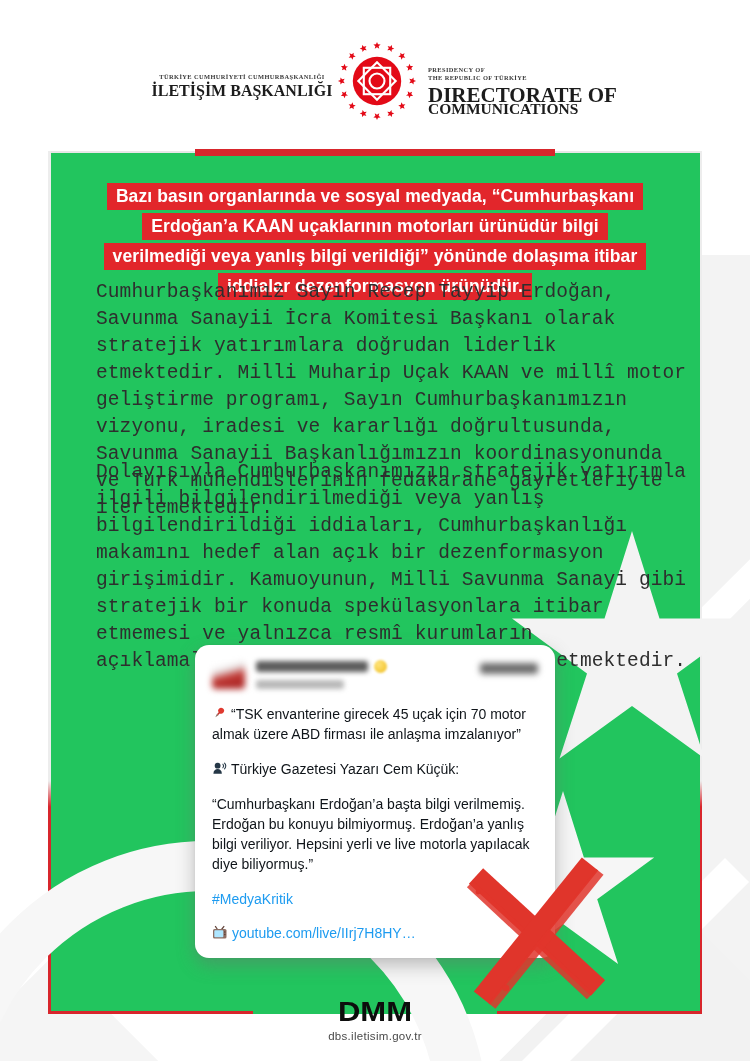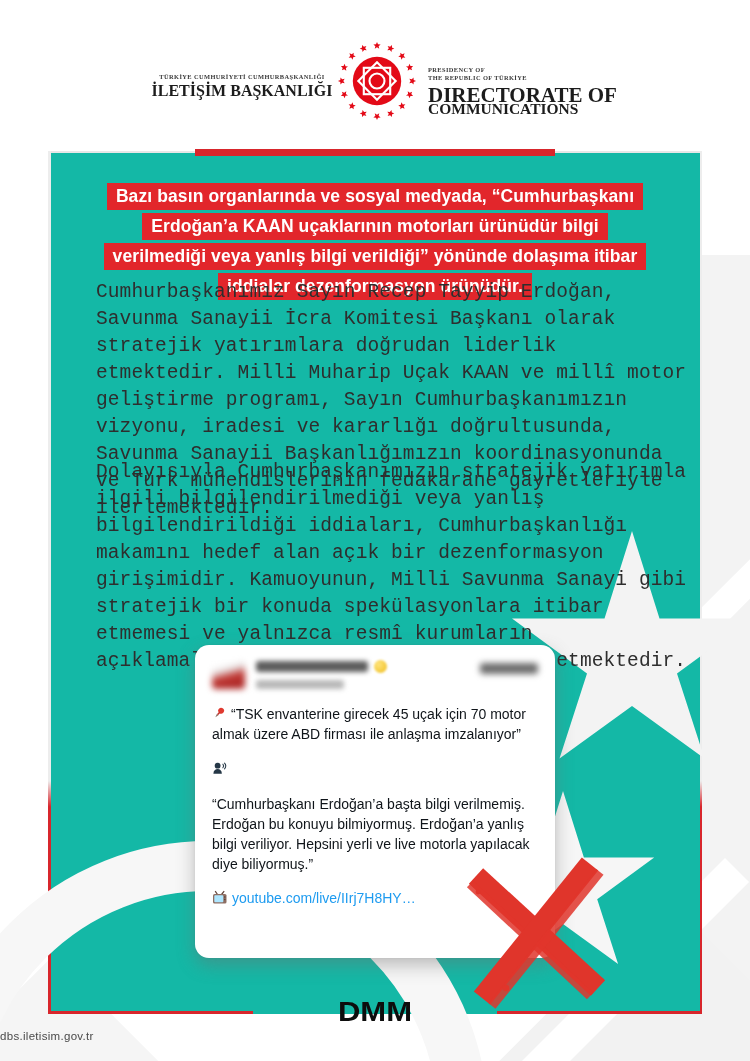--- a/index.html
+++ b/index.html
@@ -20,21 +20,21 @@
     clip-path:polygon(50% 0%,61% 35%,98% 35%,68% 57%,79% 91%,50% 70%,21% 91%,32% 57%,2% 35%,39% 35%);
   }
 
   
   .hdr-small{font-family:"Liberation Serif",serif;font-size:6.4px;letter-spacing:.4px;color:#3a3a3a;font-weight:bold;}
   .hdr-title{font-family:"Liberation Serif",serif;font-weight:bold;color:#1c1c1c;}
 
   
   .card{
     left:48px;top:151px;width:654px;height:863px;
-    background:#14b8a6;z-index:1;
+    background:#22c55e;z-index:1;
   }
   .card-edge{position:absolute;z-index:0;}
   .edge-top{top:0;left:0;right:0;height:2px;background:#e7e7e7;}
   .edge-side{top:0;bottom:0;width:2.5px;
     background:linear-gradient(to bottom,#ededed 0%,#ededed 73%,#d8262c 76%,#d8262c 100%);}
   .edge-bl{bottom:0;left:0;width:205px;height:3px;background:#d8262c;}
   .edge-br{bottom:0;right:0;width:205px;height:3px;background:#d8262c;}
   .topbar{left:195px;top:149px;width:360px;height:7px;background:#d8262c;z-index:2;}
 
   
@@ -73,21 +73,21 @@
   .tw-link{color:#1d9bf0;}
   .tw-icon{display:inline-block;vertical-align:-2px;margin-right:4px;}
 
   
   .redx{left:458px;top:848px;z-index:5;}
 
   
   .dmm{left:0;right:0;top:994px;text-align:center;z-index:4;
     font-weight:900;font-size:31px;letter-spacing:0;color:#0d0d0d;
     transform:scaleY(.92);}
-  .dmm-url{left:0;right:0;top:1030px;text-align:left;z-index:4;
+  .dmm-url{left:0;right:0;top:1030px;text-align:center;z-index:4;
     font-size:11.5px;color:#4a4a4a;letter-spacing:.3px;}
 </style>
 </head>
 <body>
 
 <div class="wm wm-band-right"></div>
 <div class="wm wm-stripe" style="left:655px;top:555px;width:210px;height:28px;transform:rotate(-45deg);"></div>
 <div class="wm wm-diag" style="left:545px;top:945px;width:240px;height:240px;transform:rotate(45deg);"></div>
 <div class="wm wm-diag" style="left:-40px;top:1000px;width:200px;height:180px;transform:rotate(45deg);background:#f5f5f5;"></div>
 <div class="wm wm-stripe" style="left:370px;top:1005px;width:430px;height:34px;transform:rotate(-45deg);"></div>
@@ -178,25 +178,26 @@
     <div class="tw-text">
       <svg class="tw-icon" width="15" height="15" viewBox="0 0 16 16">
         <g fill="#253746">
           <circle cx="6" cy="5" r="3.1"></circle>
           <path d="M1.5,13.5 c0,-3.4 2.1,-5 4.5,-5 s4.5,1.6 4.5,5 Z"></path>
         </g>
         <g stroke="#253746" stroke-width="1.1" fill="none" stroke-linecap="round">
           <path d="M11.6,3.4 q1.6,1.8 0,3.8"></path>
           <path d="M13.4,2.2 q2.6,2.9 0,6.2"></path>
         </g>
-      </svg>
+      </svg><span>Türkiye Gazetesi Yazarı Cem Küçük:</span>
     </div>
 
     <div class="tw-text">“Cumhurbaşkanı Erdoğan’a başta bilgi verilmemiş. Erdoğan bu konuyu bilmiyormuş. Erdoğan’a yanlış bilgi veriliyor. Hepsini yerli ve live motorla yapılacak diye biliyormuş.”</div>
 
+    <div class="tw-text tw-link">#MedyaKritik</div>
 
     <div class="tw-text" style="margin-top:14px;">
       <svg class="tw-icon" width="16" height="15" viewBox="0 0 16 15">
         <line x1="5.5" y1="4.5" x2="3.2" y2="1.2" stroke="#5d4037" stroke-width="1.2"></line>
         <line x1="9.5" y1="4.5" x2="12.2" y2="1.2" stroke="#5d4037" stroke-width="1.2"></line>
         <rect x="1" y="4" width="13.5" height="9.5" rx="1.6" fill="#8d6e63"></rect>
         <rect x="2.3" y="5.3" width="9" height="7" rx="0.8" fill="#aee6ff"></rect>
         <circle cx="12.8" cy="7" r="0.8" fill="#5d4037"></circle>
         <circle cx="12.8" cy="9.5" r="0.8" fill="#5d4037"></circle>
       </svg><span class="tw-link">youtube.com/live/IIrj7H8HY…</span>

